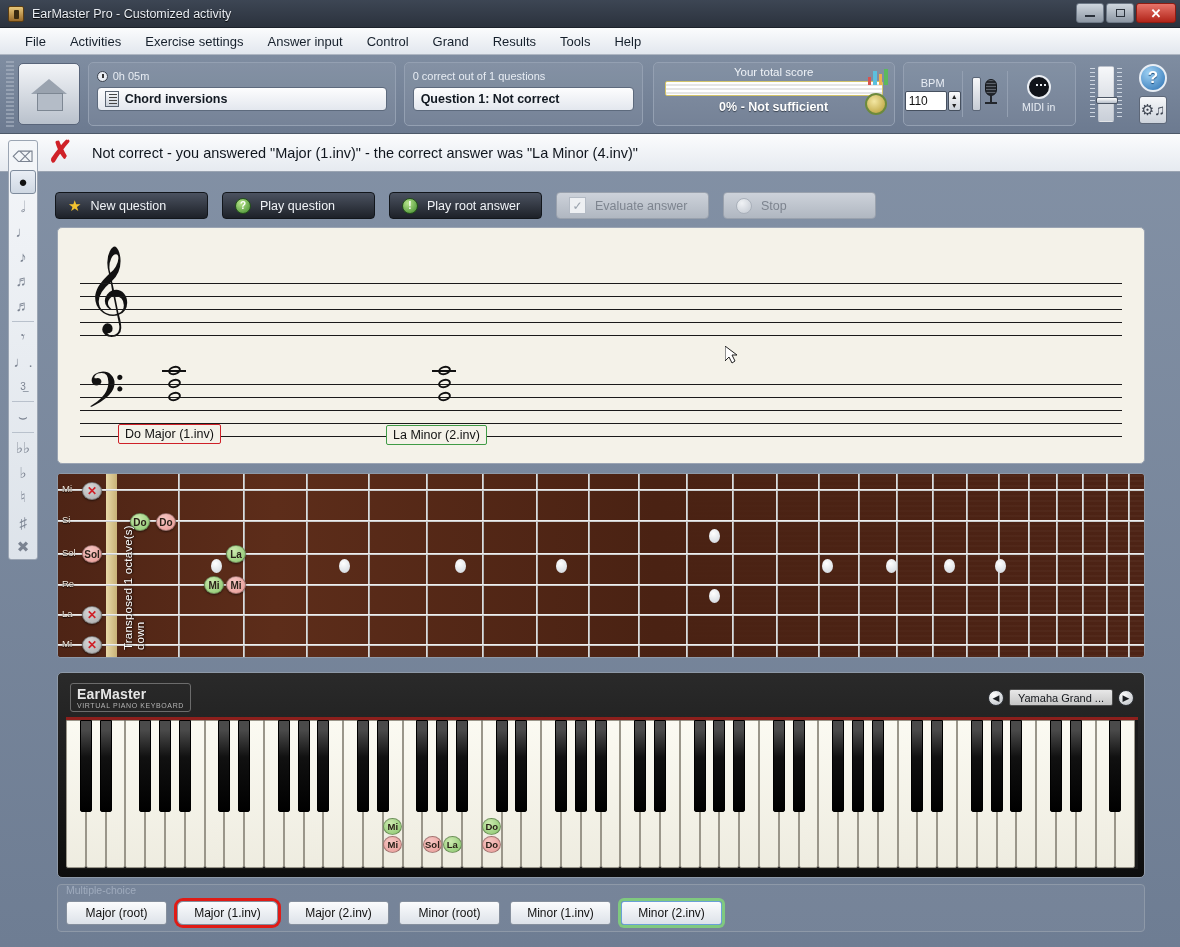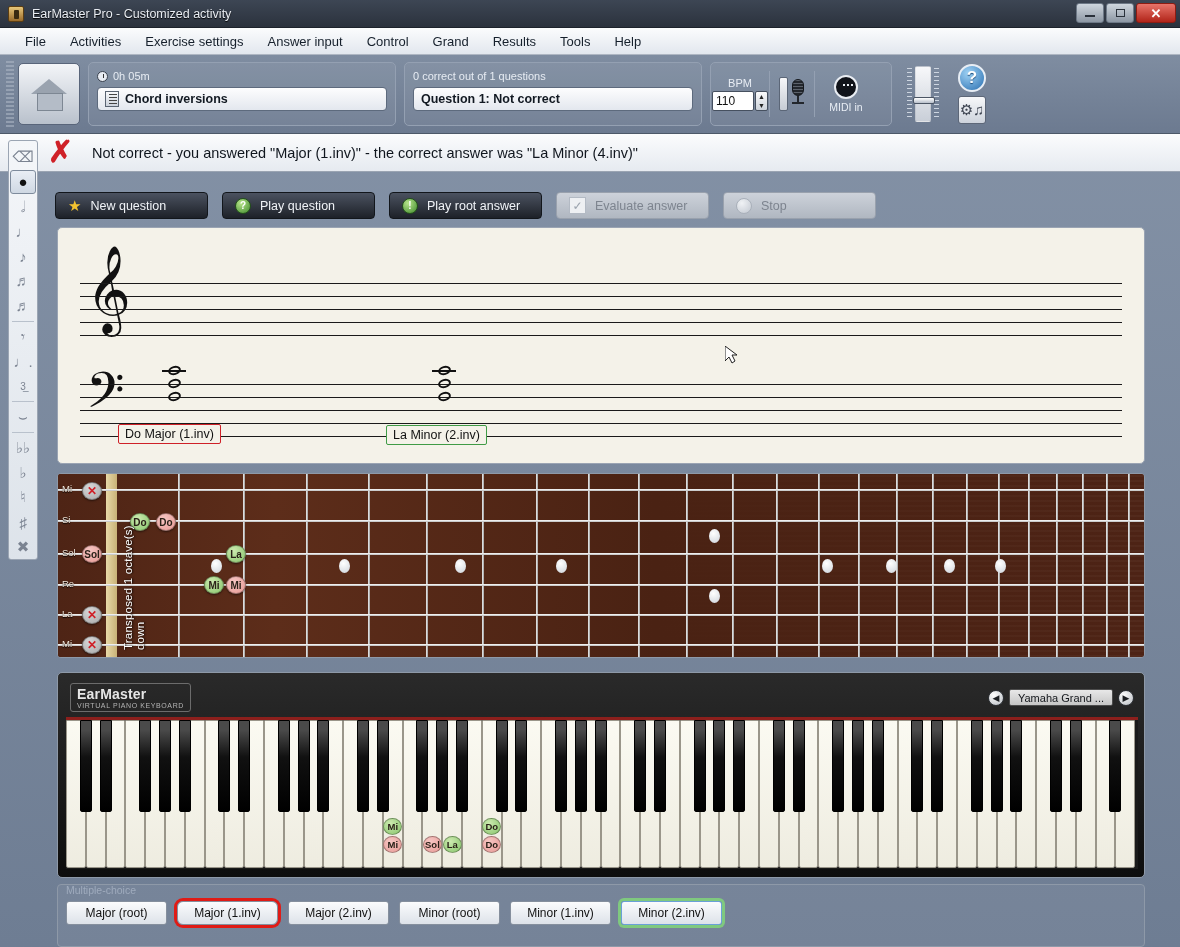--- a/index.html
+++ b/index.html
@@ -61,21 +61,21 @@
     display:flex; flex-direction:column; justify-content:flex-start; }
   .panel-lbl { font-size:11px; color:#e7ecf3; display:flex; align-items:center; gap:5px;
      height:16px; }
   .clock { width:11px; height:11px; border-radius:50%; background:#e9edf3;
     border:1px solid #39414e; position:relative; }
   .clock:after{content:"";position:absolute;left:4.5px;top:2px;width:1.5px;height:4px;background:#333;}
   .field { background:linear-gradient(#fdfdfe,#e3e7ee); border:1px solid #5d6a7d;
     border-radius:4px; height:24px; margin-top:3px; display:flex; align-items:center;
     padding:0 7px; gap:6px; font-size:12.5px; font-weight:bold; color:#121922; }
   #p-activity { width:290px; }
-  #p-question { width:280px; }
+  #p-question { width:221px; }
   .sheeticon { width:14px; height:16px; background:linear-gradient(#f7f8fa,#cdd3dc);
     border:1px solid #5a6472; position:relative; flex:0 0 auto; }
   .sheeticon:after{content:"";position:absolute;left:3px;top:2px;width:8px;height:11px;
     background:repeating-linear-gradient(#444 0 1px,transparent 1px 3px);}
 
   .scorepanel { width:254px; height:64px; border:1px solid #94a0b2; border-radius:5px;
     margin-left:10px; background:rgba(255,255,255,.05); position:relative;
     display:flex; flex-direction:column; align-items:center; padding-top:3px; }
   .score-title { font-size:11.5px; color:#eef2f7; }
   .score-bar { width:218px; height:15px; margin-top:3px; border:1px solid #d3c46a;
@@ -246,21 +246,21 @@
     border:1px solid #23501a; color:#fff; font-size:10px; font-weight:bold;
     display:flex; align-items:center; justify-content:center; }
   .ai-check { width:17px; height:17px; background:#eef0f3; border:1px solid #b3bac4;
     color:#9aa2ad; font-size:12px; display:flex; align-items:center; justify-content:center; }
   .ai-stop { width:16px; height:16px; border-radius:50%;
     background:radial-gradient(circle at 35% 30%,#f0f2f5,#c2c8d1); border:1px solid #a9b0ba; }
   #ab-new { width:153px; } #ab-playq { width:153px; }
   #ab-playa { width:153px; } #ab-eval { width:153px; } #ab-stop { width:153px; }
 
   
-  .mcpanel { position:absolute; left:57px; top:884px; width:1088px; height:63px;
+  .mcpanel { position:absolute; left:57px; top:884px; width:1088px; height:48px;
     border:1px solid #8e99a8; border-radius:4px; background:rgba(255,255,255,.05); }
   .mc-legend { position:absolute; left:8px; top:-1px; font-size:10.5px; color:#9fabbd; }
   .mc-row { position:absolute; left:8px; top:16px; display:flex; gap:10px; }
   .mcbtn { width:101px; height:24px; border-radius:3px;
     background:linear-gradient(#fbfcfd,#dde2e9); border:1px solid #858f9d;
     font-size:12px; color:#111; display:flex; align-items:center; justify-content:center; }
   .mcbtn.wrong { box-shadow:0 0 0 3px #e01b16;border-radius:6px; }
   .mcbtn.correct { box-shadow:0 0 0 3px #7fc97f; border-color:#6aa0d8; }
 </style>
 </head>
@@ -313,20 +313,32 @@
       </div>
     </div>
 
     <div class="panel">
       <div class="panel-lbl">0 correct out of 1 questions</div>
       <div class="field" id="p-question">
         <span>Question 1: Not correct</span>
       </div>
     </div>
 
+    <div class="scorepanel">
+      <div class="score-title">Your total score</div>
+      <div class="score-bar"></div>
+      <div class="score-pct">0% - Not sufficient</div>
+      <div class="ico-stats">
+        <i style="height:8px;background:#d9534f"></i>
+          <i style="height:14px;background:#5bc0de"></i>
+        <i style="height:11px;background:#f0ad4e"></i>
+          <i style="height:16px;background:#5cb85c"></i>
+      </div>
+      <div class="ico-medal"></div>
+    </div>
 
     <div class="bpmpanel">
       <div class="bpm-col">
         <div>BPM</div>
         <div class="bpm-wrap">
           <span class="bpm-input">110</span>
           <span class="spinner">
               <b>▲</b>
               <b>▼</b>
             </span>

